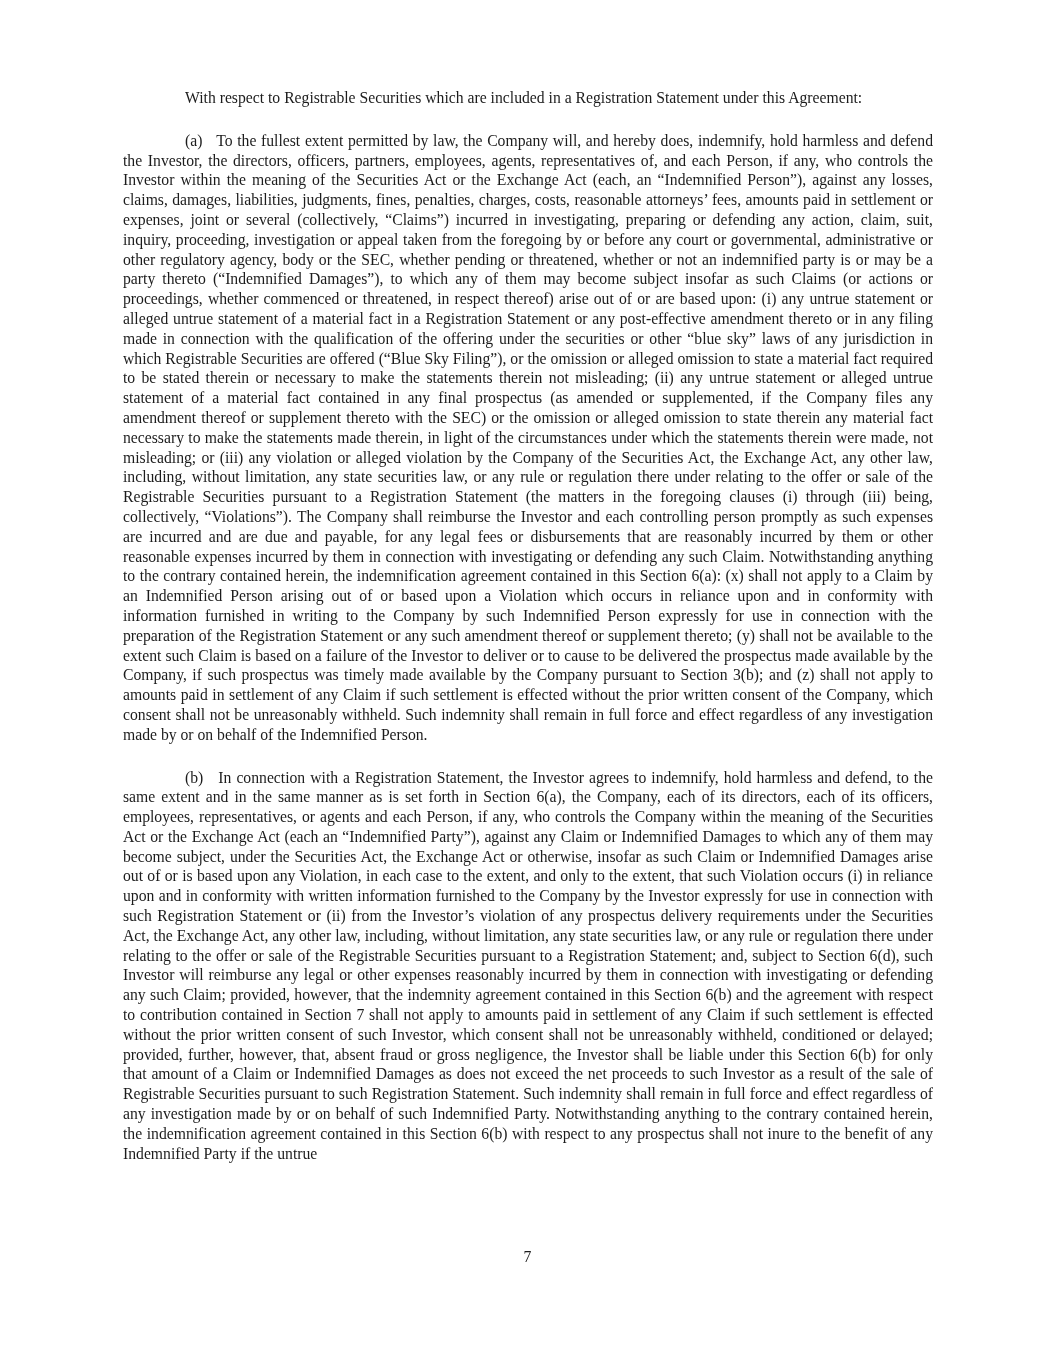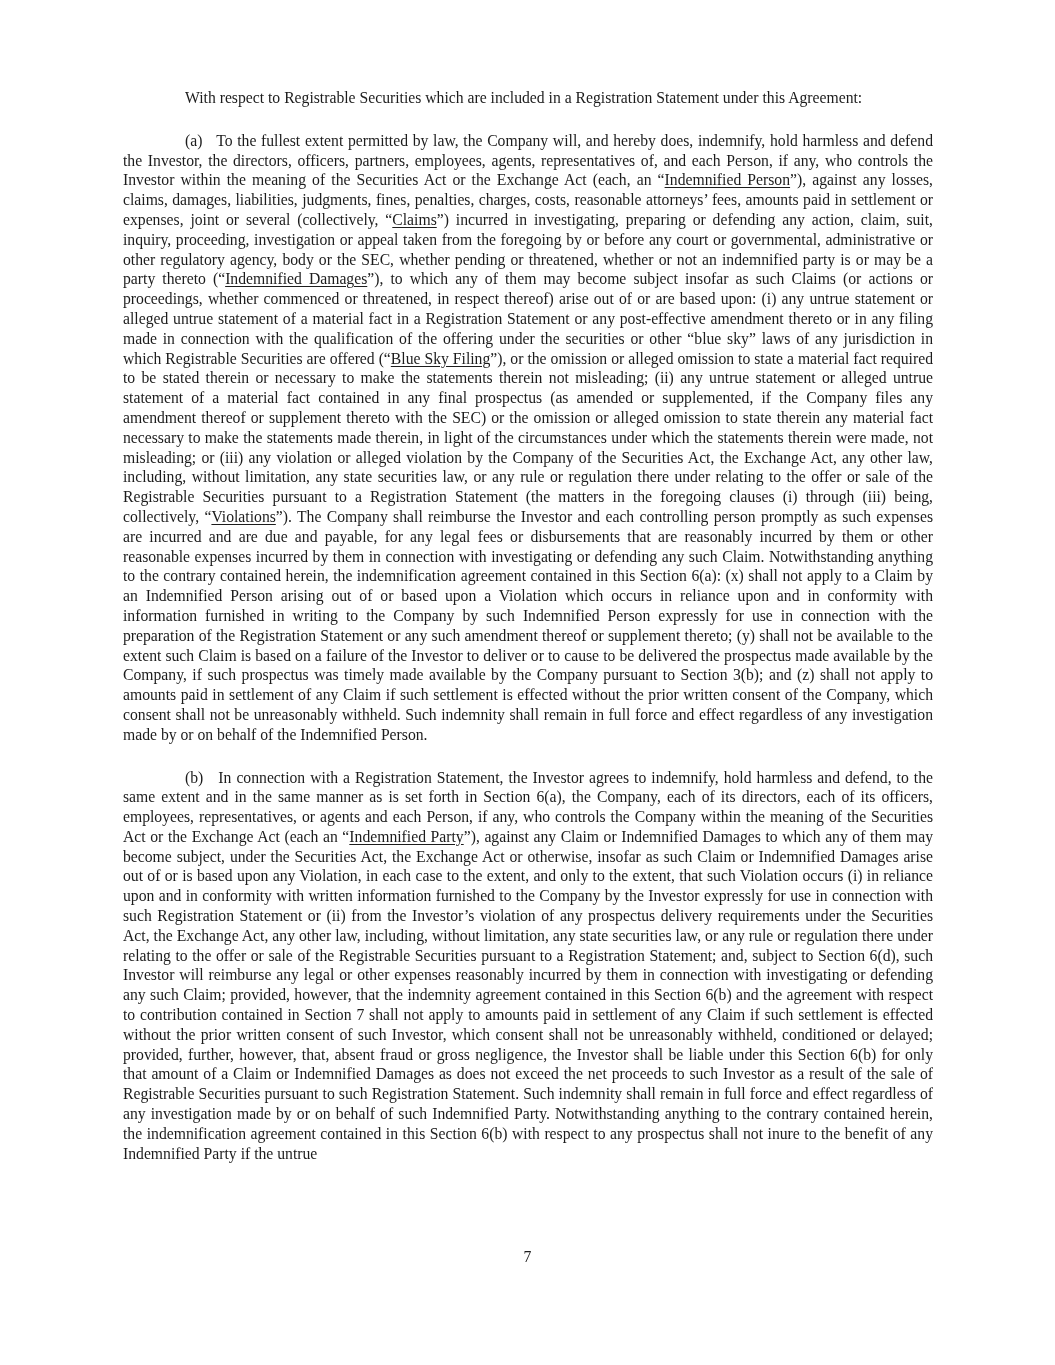--- a/index.html
+++ b/index.html
@@ -24,21 +24,20 @@
     width: 810px;
     font-size: 15.7px;
     line-height: 19.8px;
     text-align: justify;
   }
   p.para {
     margin: 0 0 23px 0;
     text-indent: 62px;
   }
   .u {
-    text-decoration: underline;
     text-underline-offset: 2px;
   }
   .page-number {
     position: absolute;
     top: 1247px;
     left: 0;
     width: 100%;
     text-align: center;
     font-size: 15.7px;
     line-height: 19.8px;

